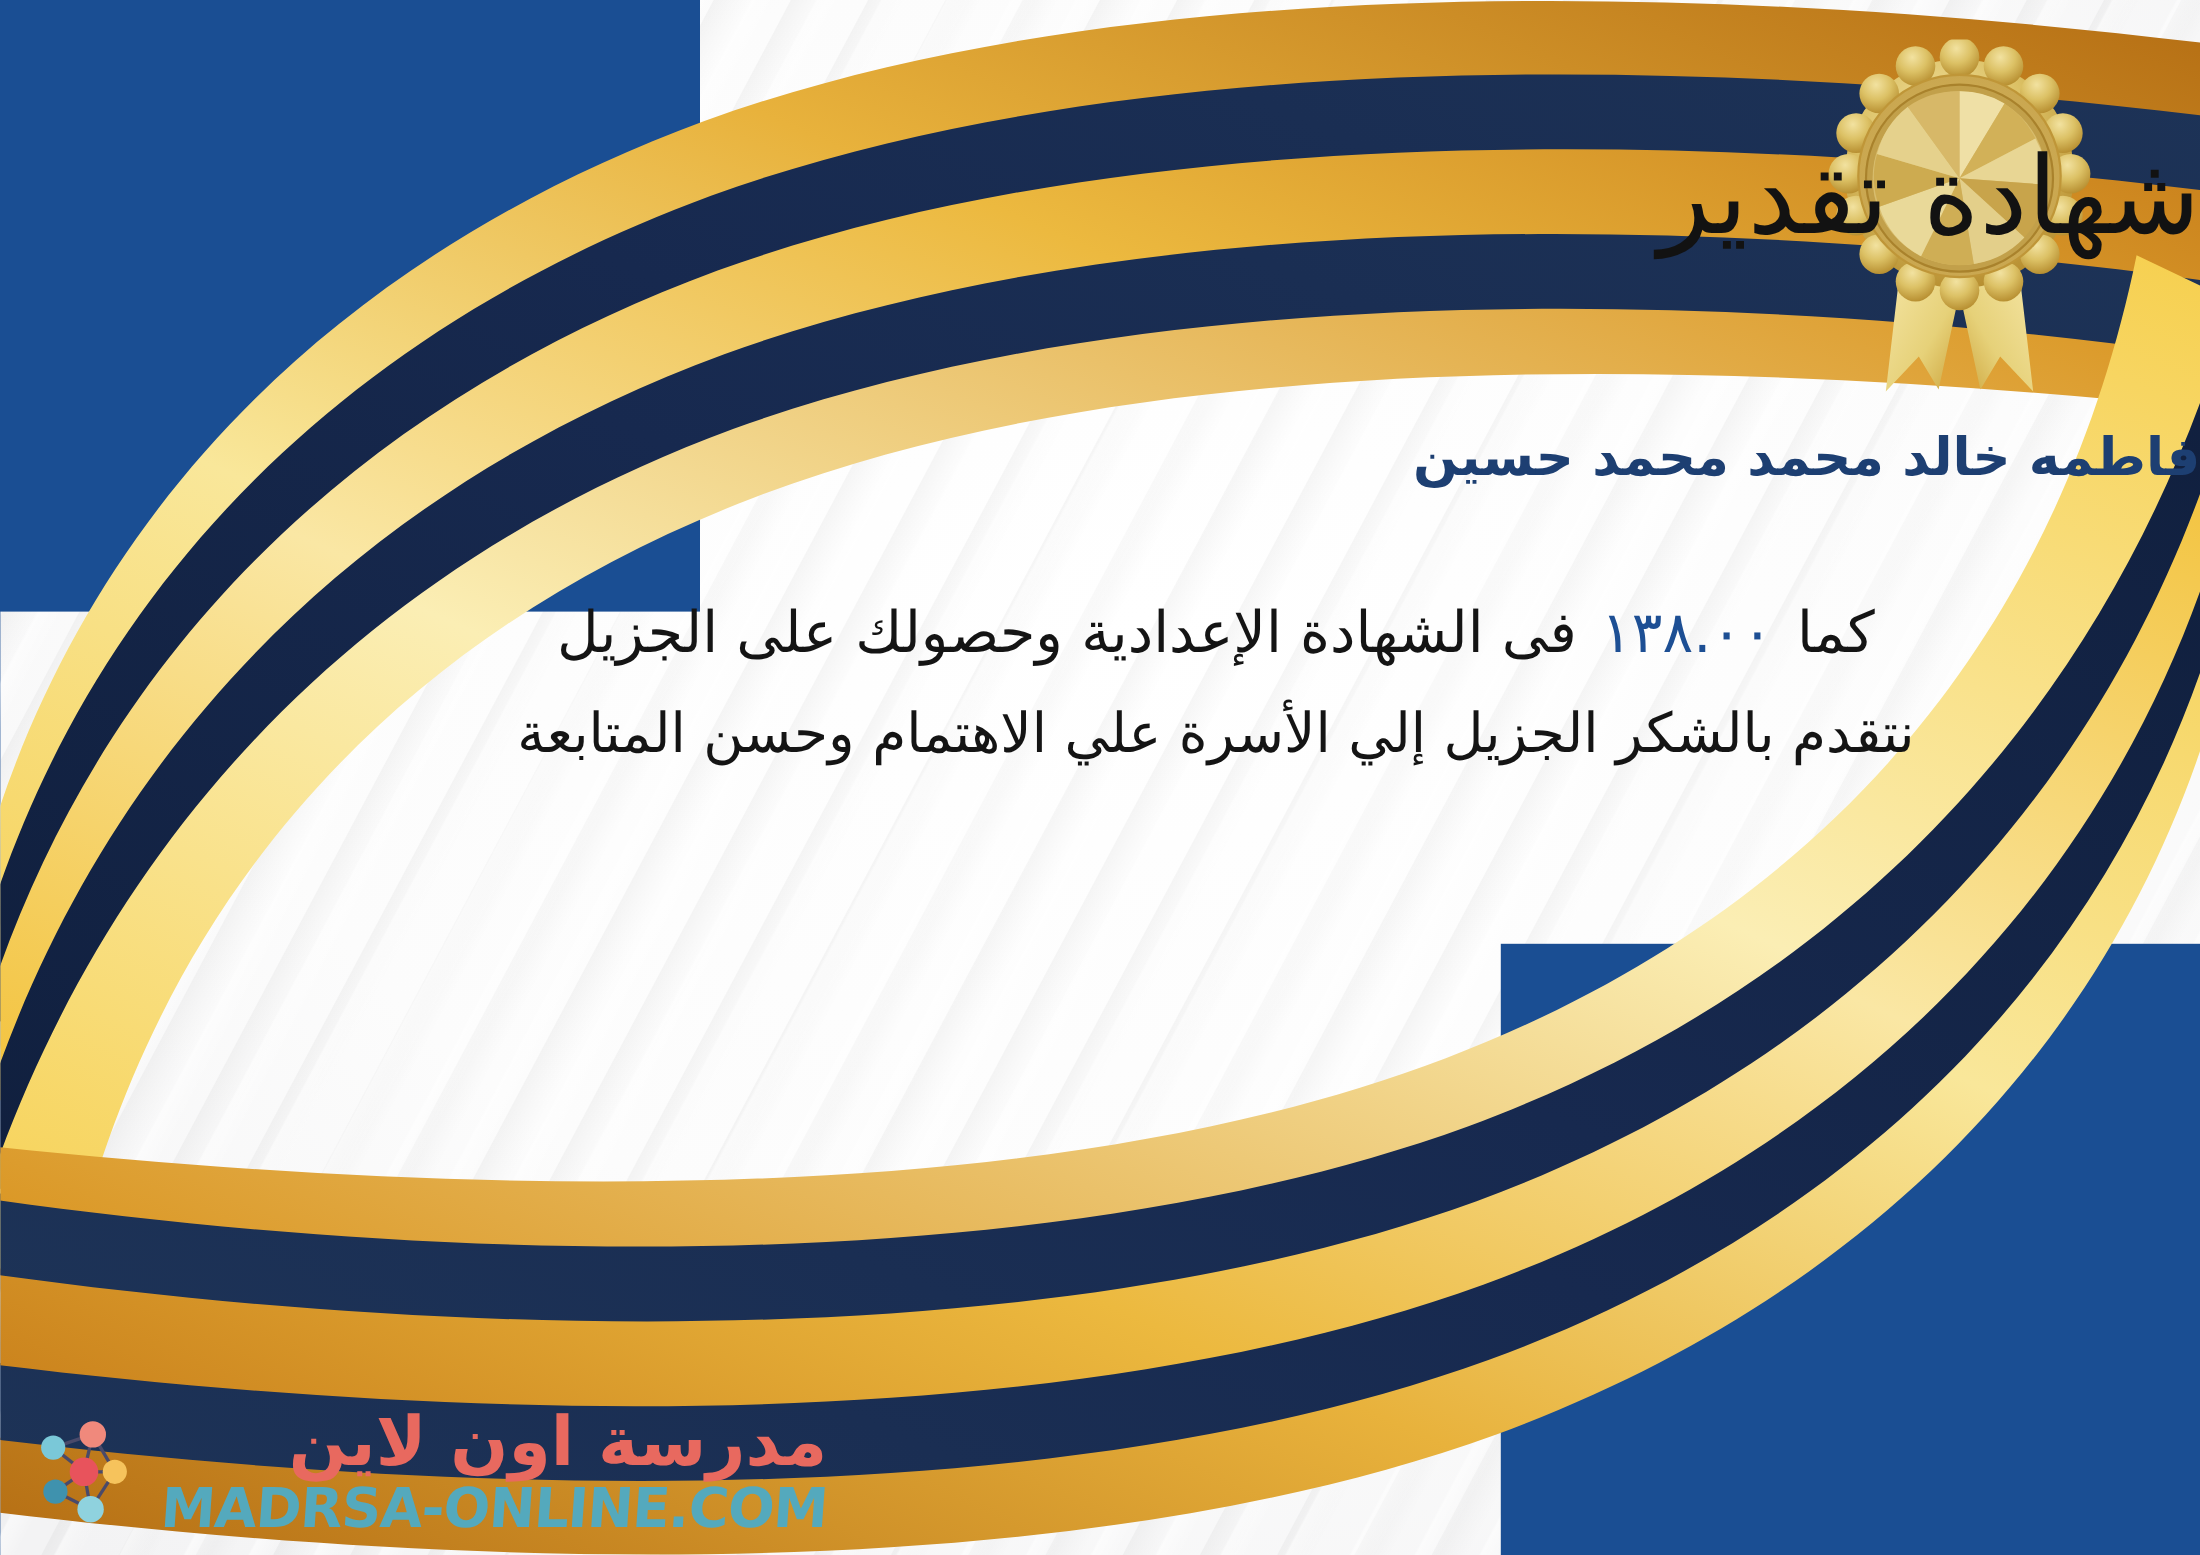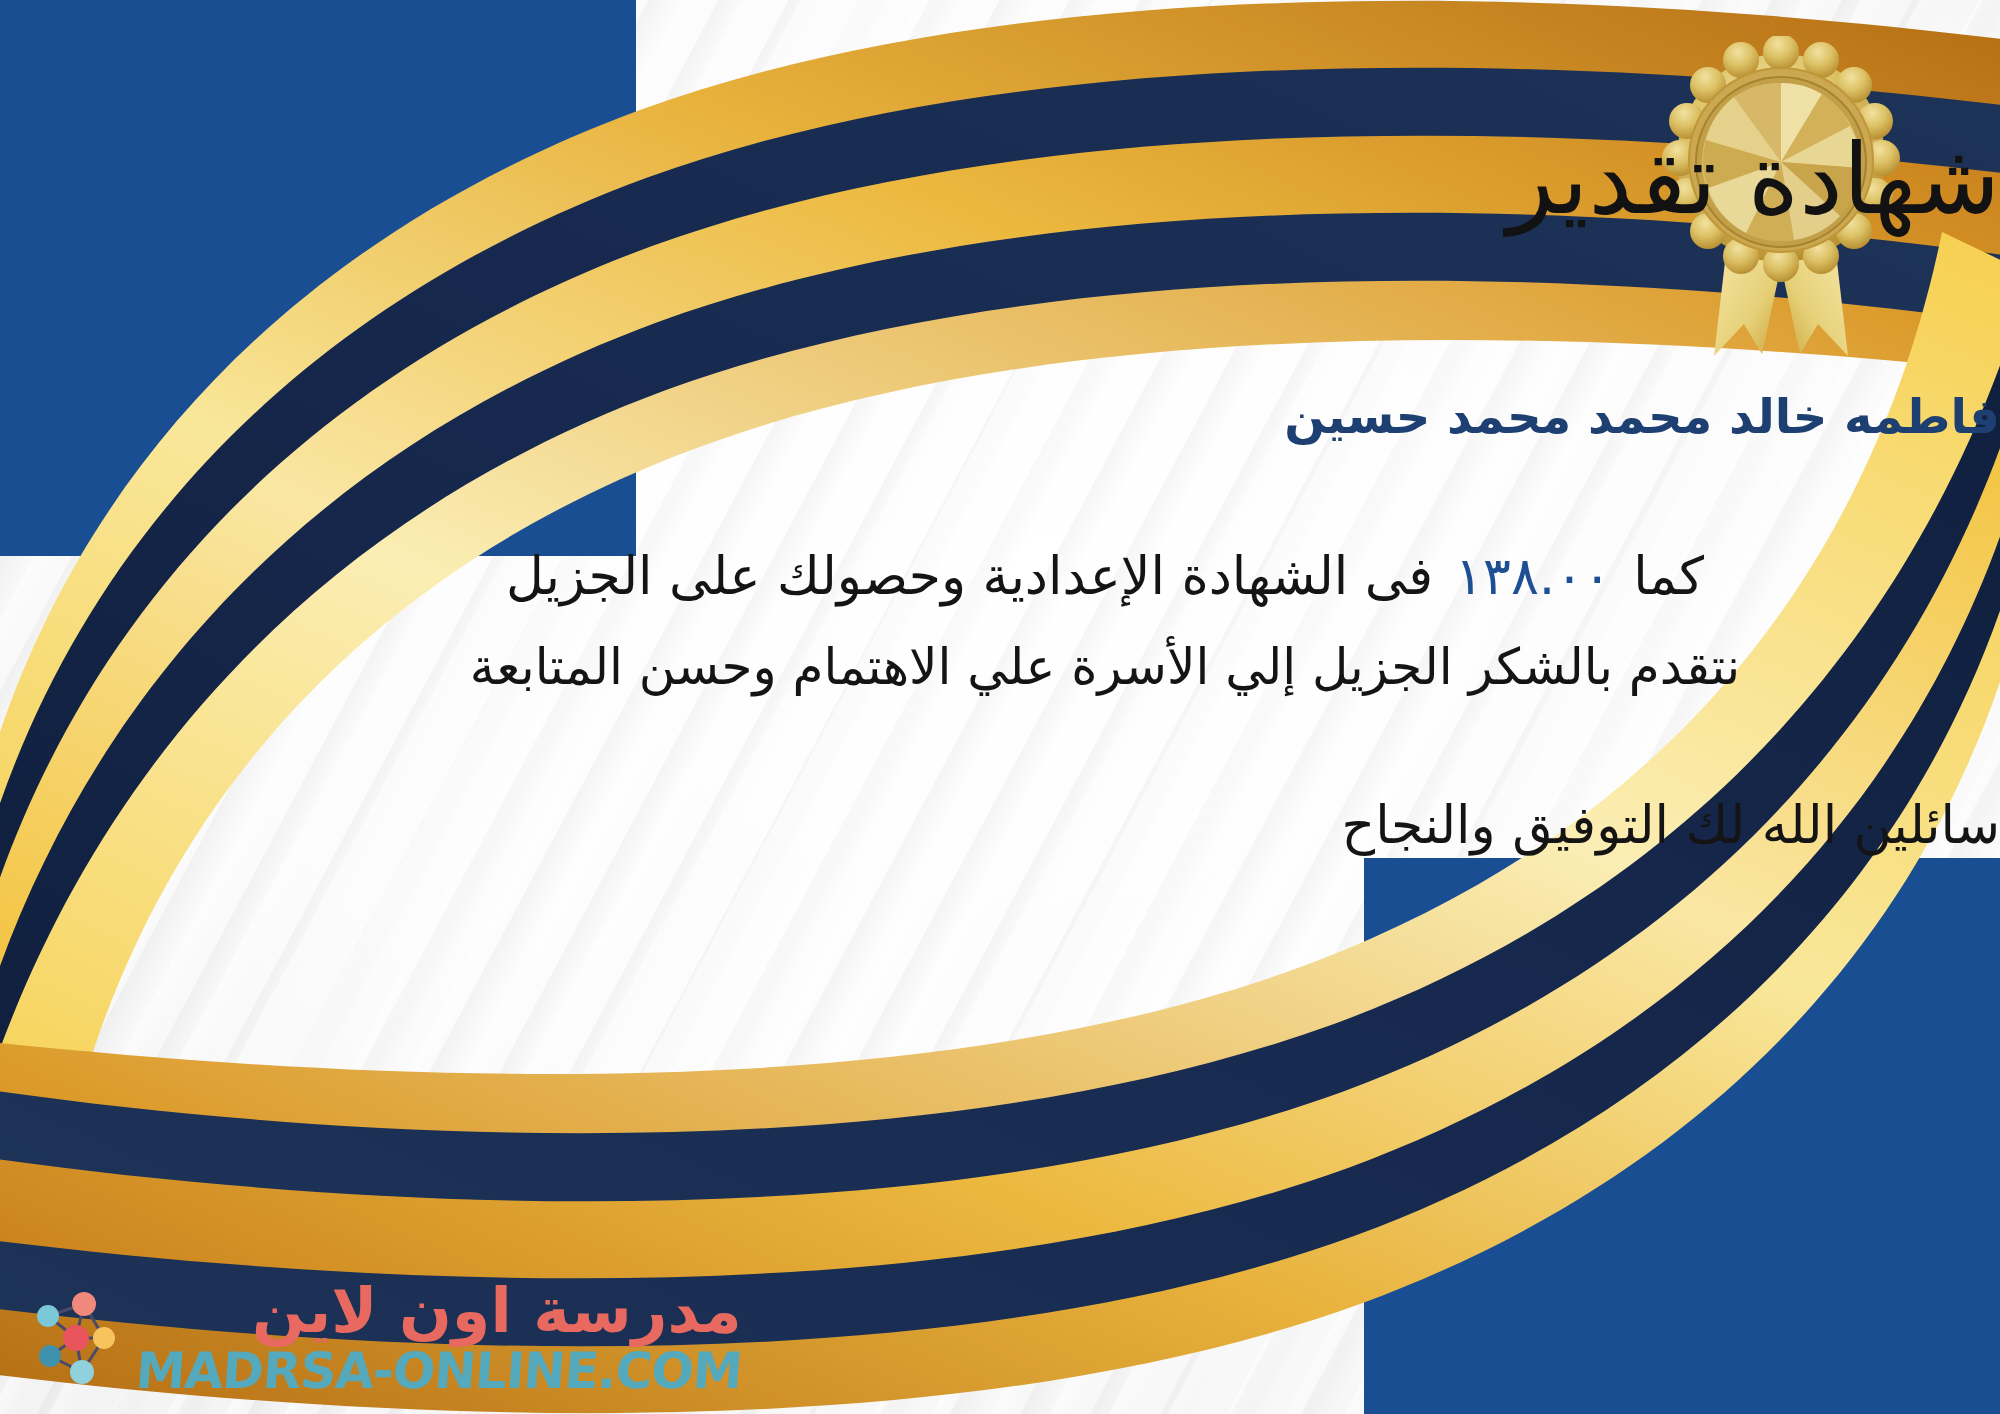--- a/index.html
+++ b/index.html
@@ -105,21 +105,21 @@
     font-size:52px;
     color:#141414;
     line-height:1.5;
   }
 
   
   #logo {
     position:absolute;
     left:24px; bottom:18px;
     display:flex; flex-direction:row-reverse; align-items:center;
-    gap:16px;
+    gap:26px;
   }
   #logo-mark { width:96px; height:112px; flex:0 0 auto; }
   #logo-text { display:flex; flex-direction:column; align-items:flex-start; line-height:1; }
   #logo-ar {
     font-size:62px; font-weight:700; color:#e8695f;
     letter-spacing:0px; direction:rtl;
   }
   #logo-en {
     font-size:50px; font-weight:700; color:#54a9bd;
     letter-spacing:-1px; direction:ltr;
@@ -287,21 +287,20 @@
 
     <div id="student-name">فاطمه خالد محمد محمد حسين</div>
 
     <div id="body-block">
 
       <span class="body-line" id="line2"><span>كما</span><span class="score">١٣٨.٠٠</span><span>فى الشهادة الإعدادية وحصولك على الجزيل</span></span>
 
       <span class="body-line" id="line3">نتقدم  بالشكر الجزيل إلي الأسرة علي الاهتمام وحسن المتابعة</span>
     </div>
 
-    <div id="closing-line">سائلين الله لك التوفيق  والنجاح</div>
   </div>
 
   <div id="logo">
     <svg id="logo-mark" viewBox="0 0 96 112">
       <g stroke="#4a4a6a" stroke-width="3" fill="none">
         <line x1="24" y1="34" x2="60" y2="22"></line>
         <line x1="24" y1="34" x2="52" y2="56"></line>
         <line x1="60" y1="22" x2="52" y2="56"></line>
         <line x1="60" y1="22" x2="80" y2="56"></line>
         <line x1="52" y1="56" x2="80" y2="56"></line>

